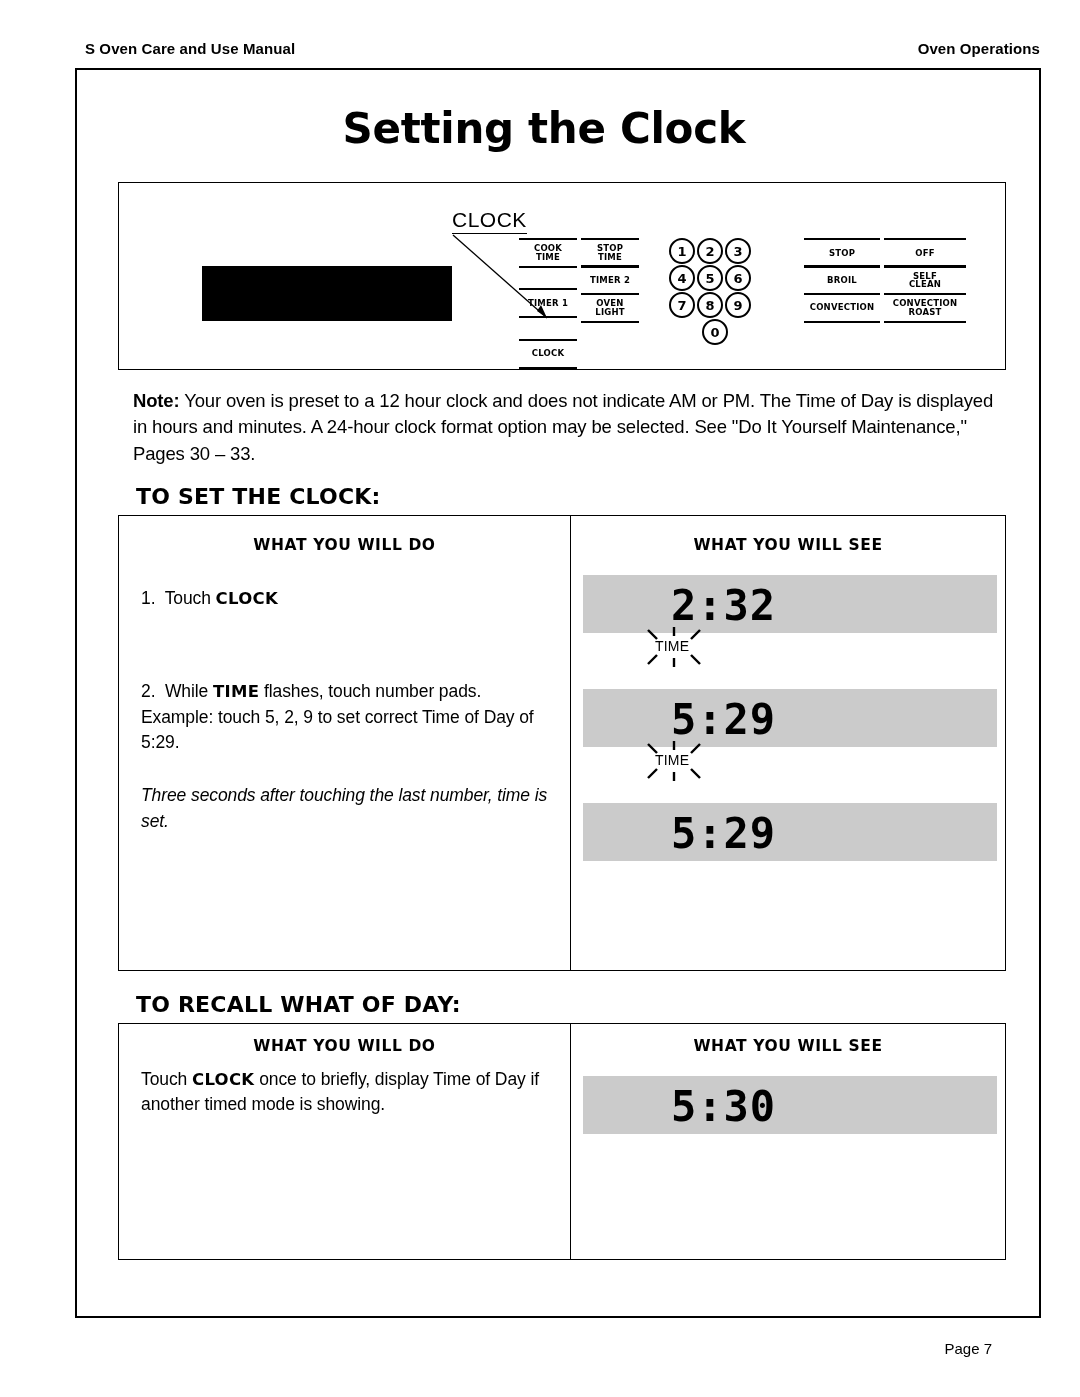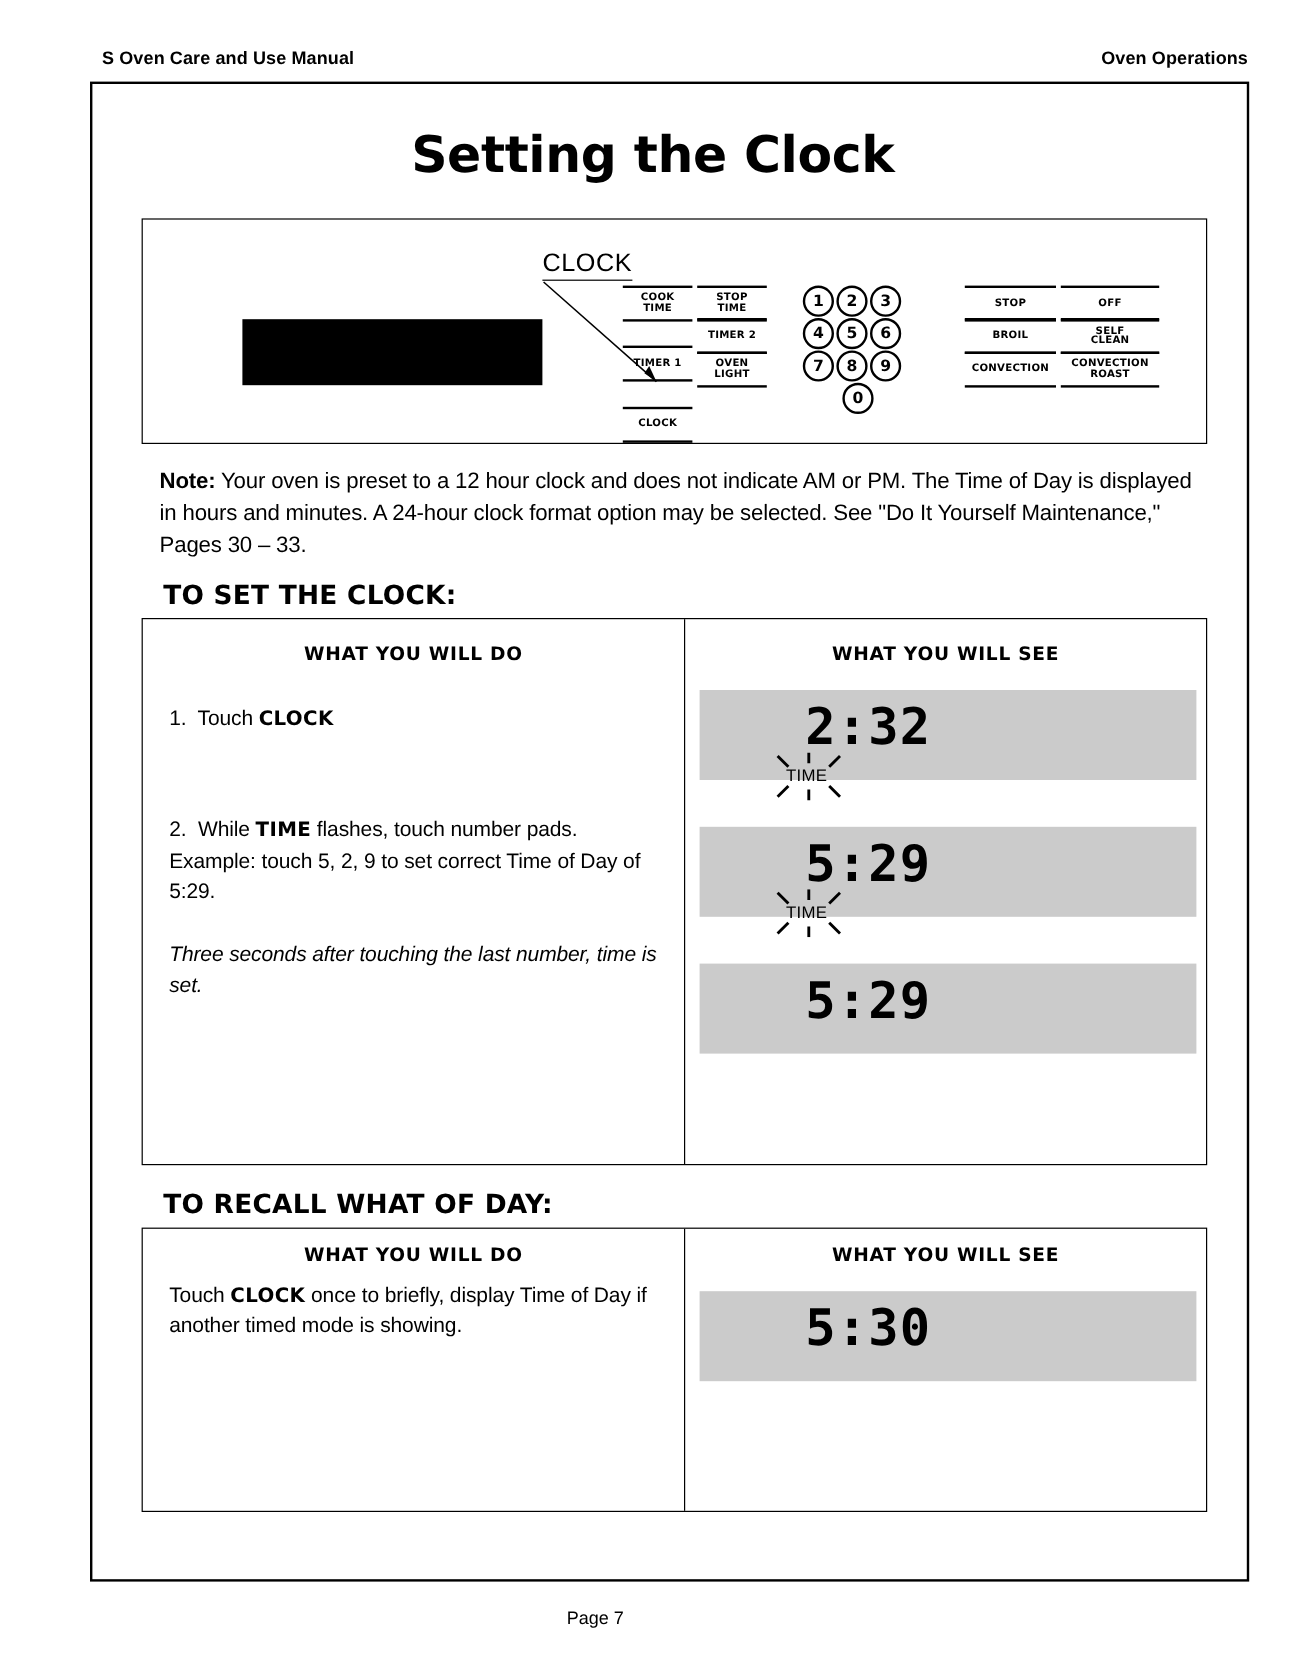--- a/index.html
+++ b/index.html
@@ -147,21 +147,21 @@
   .step b { font-family: "DejaVu Sans", sans-serif; font-weight: bold; font-size: 16.5px; letter-spacing: .3px; }
   .ital { font-style: italic; margin-top: 26px; line-height: 1.5; text-align: justify; }
   .ital b { font-style: italic; font-weight: bold; font-family: "DejaVu Sans", sans-serif; font-size: 16.5px; letter-spacing: .3px; }
   .notep { margin-top: 22px; font-style: italic; line-height: 1.48; text-align: justify; }
   .notep .lbl { font-weight: bold; font-style: normal; }
 
   
   .lcd {
     position: absolute;
     background: #cbcbcb;
-    left: 12px; width: 414px; height: 75px;
+    left: 12px; width: 414px; height: 58px;
   }
   .lcd-digits {
     position: absolute;
     left: 88px; top: 6px;
     font-family: "DejaVu Sans Mono", monospace;
     font-size: 42px; font-weight: bold;
     letter-spacing: 1px;
     color: #000;
   }
   .time-flash {
@@ -172,21 +172,21 @@
   .time-flash .txt {
     position: absolute; left: 12px; top: 11px;
     font-family: "Liberation Sans", sans-serif;
     font-size: 14px; letter-spacing: .2px;
   }
 
   
   .footer {
     position: absolute;
     left: 0; top: 1340px; width: 992px;
-    text-align: center; font-size: 15px;
+    text-align: right; font-size: 15px;
   }
 </style>
 </head>
 <body>
 
 <div class="runhead">
   <span>S Oven Care and Use Manual</span>
   <span>Oven Operations</span>
 </div>
 

